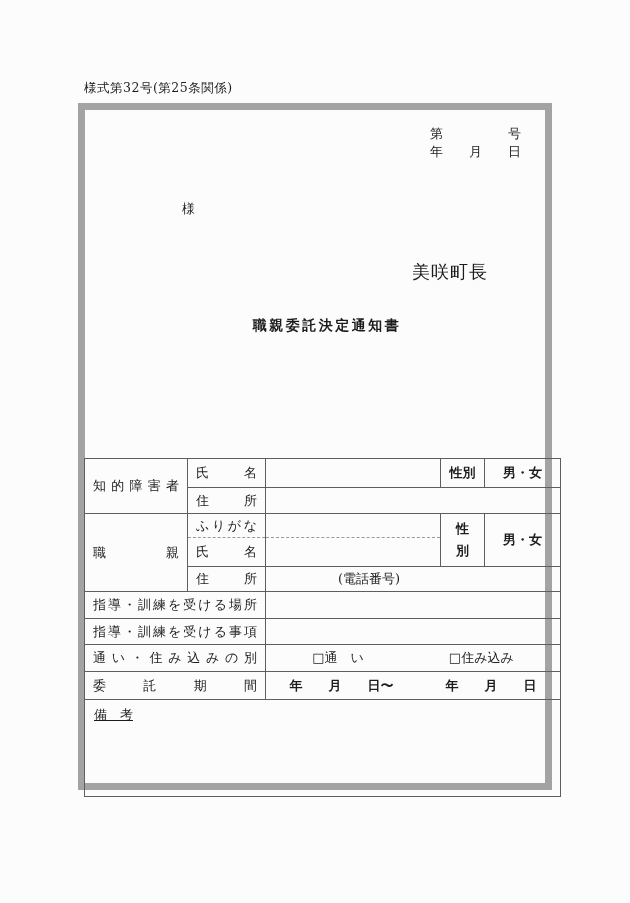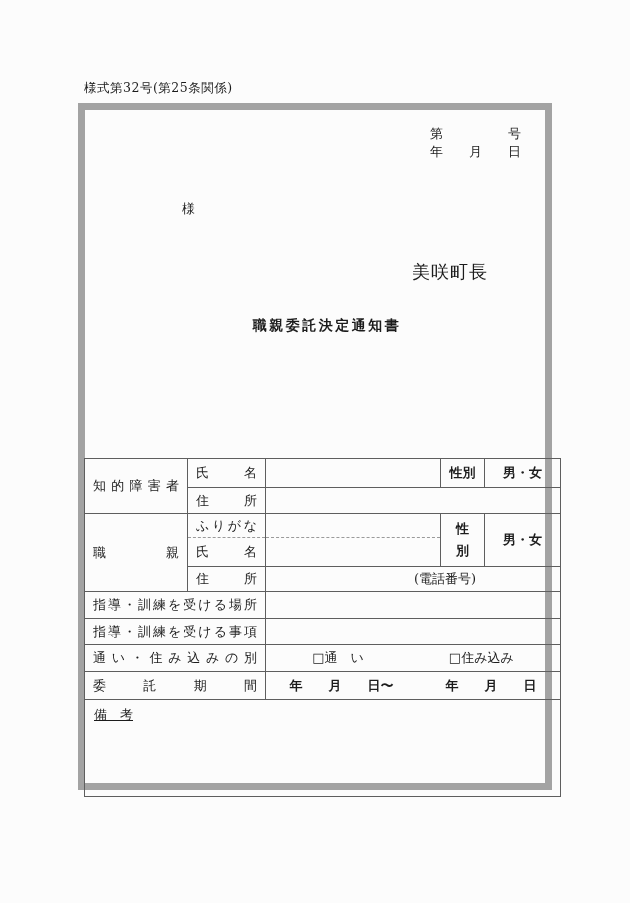--- a/index.html
+++ b/index.html
@@ -111,21 +111,21 @@
     line-height: 22px;
   }
   .commute-wrap {
     display: flex;
     justify-content: center;
     align-items: center;
     gap: 85px;
     width: 100%;
   }
   td.phone-cell {
-    text-align: center;
+    text-align: left;
     padding-left: 72px;
   }
   td.remarks-cell {
     vertical-align: top;
     padding: 6px 9px;
   }
 </style>
 </head>
 <body>
 

